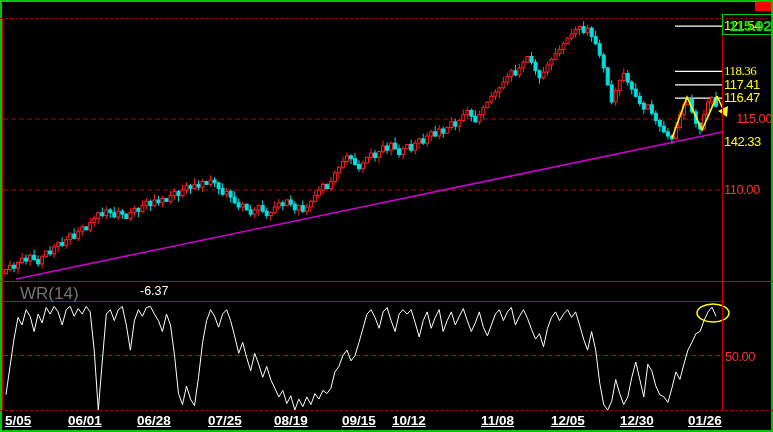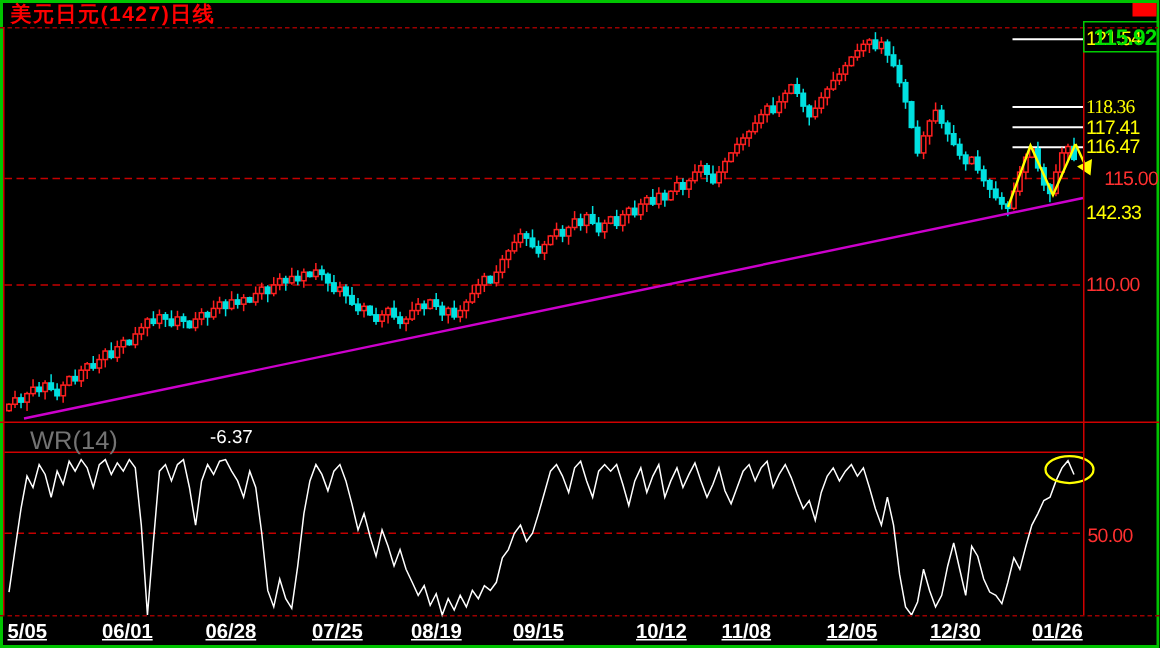--- a/index.html
+++ b/index.html
@@ -18,21 +18,20 @@
   #last-price-box{position:absolute;left:722px;top:14px;width:49px;height:19px;border:1px solid #00cc00;z-index:5;}
   #last-price-value{position:absolute;left:729px;top:17px;color:#00e000;font-size:15px;font-weight:bold;letter-spacing:-0.5px;z-index:6;}
   .sep-dashed{border-top:1px dashed #9a0000;height:0;width:773px;left:0;}
   .sep-solid{background:#cf0000;height:1px;}
 </style>
 </head>
 <body>
 
 <div id="frame">
 
-  <span id="title">美元日元(1427)日线</span>
   <div id="title-marker"></div>
 
   <svg id="plot" width="773" height="432">
     <g id="grid-layer">
         <line x1="675" y1="26.13199999999992" x2="722" y2="26.13199999999992" stroke="#ffffff" stroke-width="1.3"></line>
         <line x1="675" y1="71.28800000000001" x2="722" y2="71.28800000000001" stroke="#ffffff" stroke-width="1.3"></line>
         <line x1="675" y1="84.77800000000005" x2="722" y2="84.77800000000005" stroke="#ffffff" stroke-width="1.3"></line>
         <line x1="675" y1="98.12600000000002" x2="722" y2="98.12600000000002" stroke="#ffffff" stroke-width="1.3"></line>
         <line x1="3" y1="119" x2="722" y2="119" stroke="#c40000" stroke-width="1" stroke-dasharray="5,3"></line>
         <line x1="3" y1="190" x2="722" y2="190" stroke="#c40000" stroke-width="1" stroke-dasharray="5,3"></line>
@@ -428,18 +427,18 @@
     <div class="plabel" style="top: 91.126px; color: rgb(255, 255, 0);">116.47</div>
     <div class="plabel" style="top: 112px; color: rgb(255, 48, 48); text-align: right;">115.00</div>
     <div class="plabel" style="top: 134.578px; color: rgb(255, 255, 0);">142.33</div>
     <div class="plabel" style="top: 183px; color: rgb(255, 48, 48);">110.00</div>
     <div class="xlabel" style="left: 5px;">5/05</div>
     <div class="xlabel" style="left: 68px;">06/01</div>
     <div class="xlabel" style="left: 137px;">06/28</div>
     <div class="xlabel" style="left: 208px;">07/25</div>
     <div class="xlabel" style="left: 274px;">08/19</div>
     <div class="xlabel" style="left: 342px;">09/15</div>
-    <div class="xlabel" style="left: 424px;">10/12</div>
+    <div class="xlabel" style="left: 392px;">10/12</div>
     <div class="xlabel" style="left: 481px;">11/08</div>
     <div class="xlabel" style="left: 551px;">12/05</div>
     <div class="xlabel" style="left: 620px;">12/30</div>
     <div class="xlabel" style="left: 688px;">01/26</div>
   </div>
 
 </body></html>

